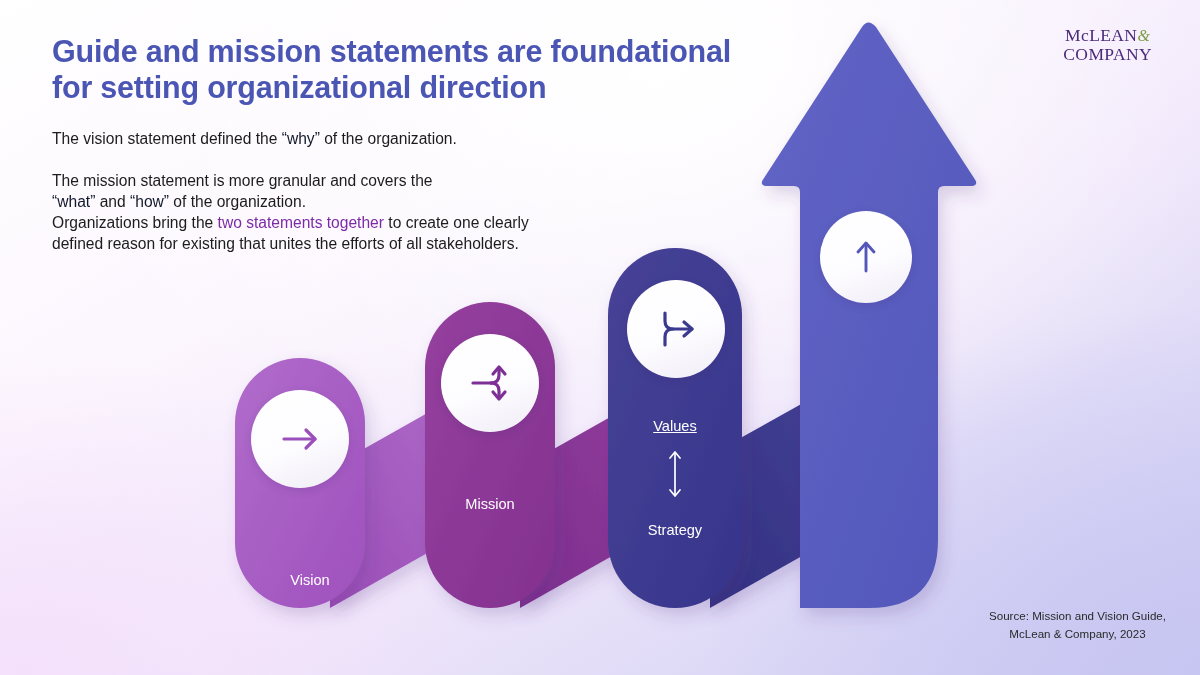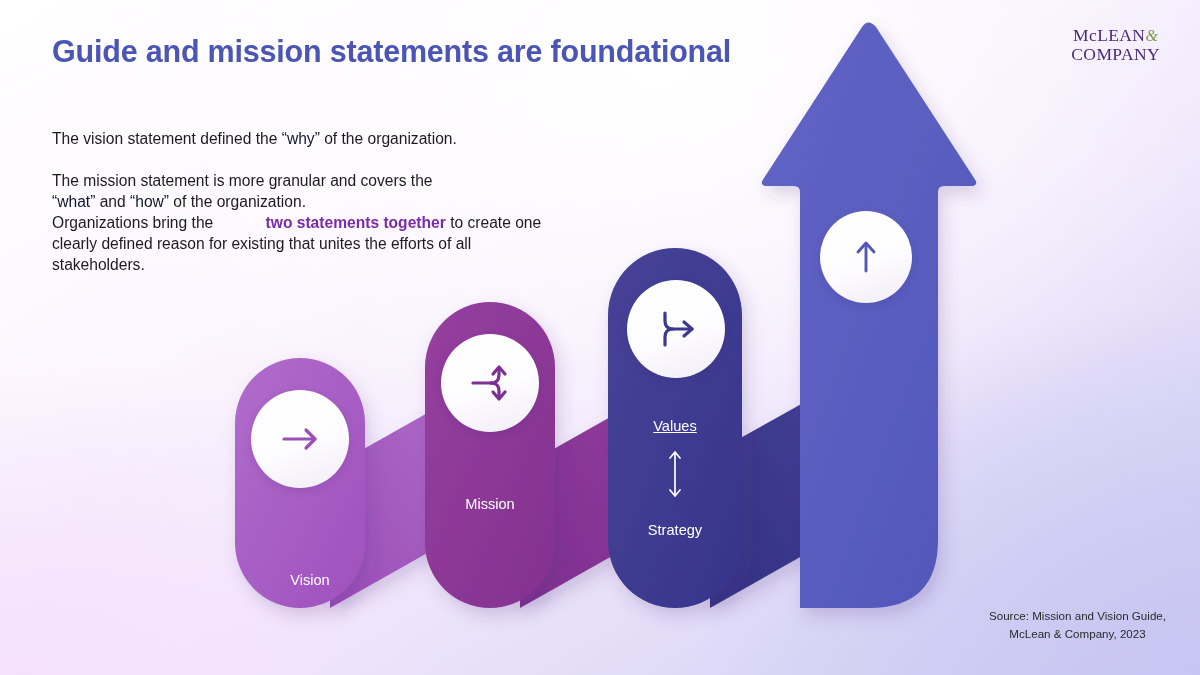--- a/index.html
+++ b/index.html
@@ -23,25 +23,25 @@
     color:#4a55b4; letter-spacing:-0.2px;
   }
   .para {
     position:absolute; left:52px; width:500px;
     font-size:15.6px; line-height:1.36; color:#1c1c1c;
   }
   #p1 { top:128px; }
   #p2 { top:170px; }
   #p3 { top:212px; }
   .hl { color:#0f172a; font-weight:normal; }
-  .hl2 { color:#7b2aa8; font-weight:bold;margin-left:48px; }
+  .hl2 { color:#7b2aa8; font-weight:normal; }
 
   
   .logo {
-    position:absolute; right:40px; top:26px; text-align:center;
+    position:absolute; right:48px; top:26px; text-align:center;
     font-family:"Liberation Serif", serif; color:#4b2a7b;
     line-height:1.04; letter-spacing:0.4px;
   }
   .logo .l1 { font-size:17.5px; }
   .logo .l2 { font-size:17.5px; }
   .logo .amp { color:#7b9c3e; font-style:italic; font-size:16px; }
 
   
   .source {
     position:absolute; right:34px; bottom:33px; text-align:center;
@@ -195,20 +195,21 @@
         <polyline points="10,44 15,50 20,44"></polyline>
       </g>
     </svg>
 
     <div class="pill-label" style="left:608px; top:521px; width:134px;">Strategy</div>
 
   </div>
 
   <div class="title">
     <span>Guide and mission statements are foundational</span><br>
+    <span>for setting organizational direction</span>
   </div>
 
   <div class="para" id="p1">
     <span>The vision statement defined the </span><span class="hl">“why”</span><span> of the organization.</span>
   </div>
 
   <div class="para" id="p2">
     <span>The mission statement is more granular and covers the</span><br>
     <span class="hl">“what”</span><span> and </span><span class="hl">“how”</span><span> of the organization.</span>
   </div>

